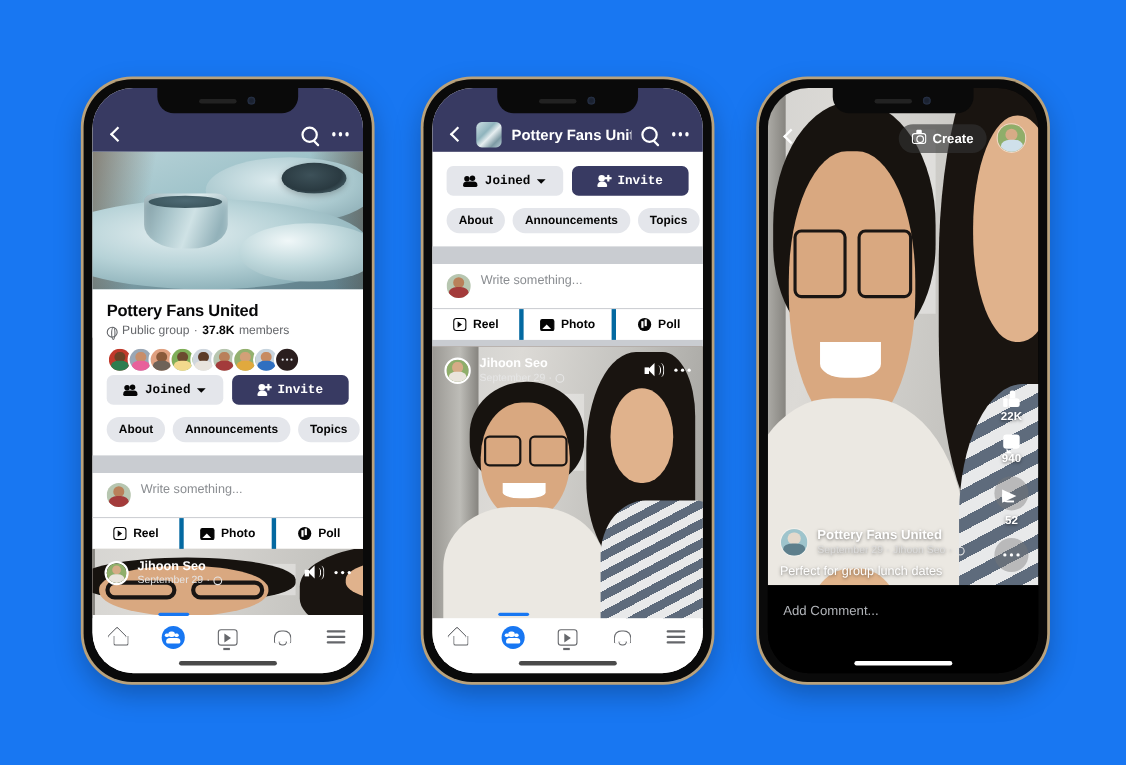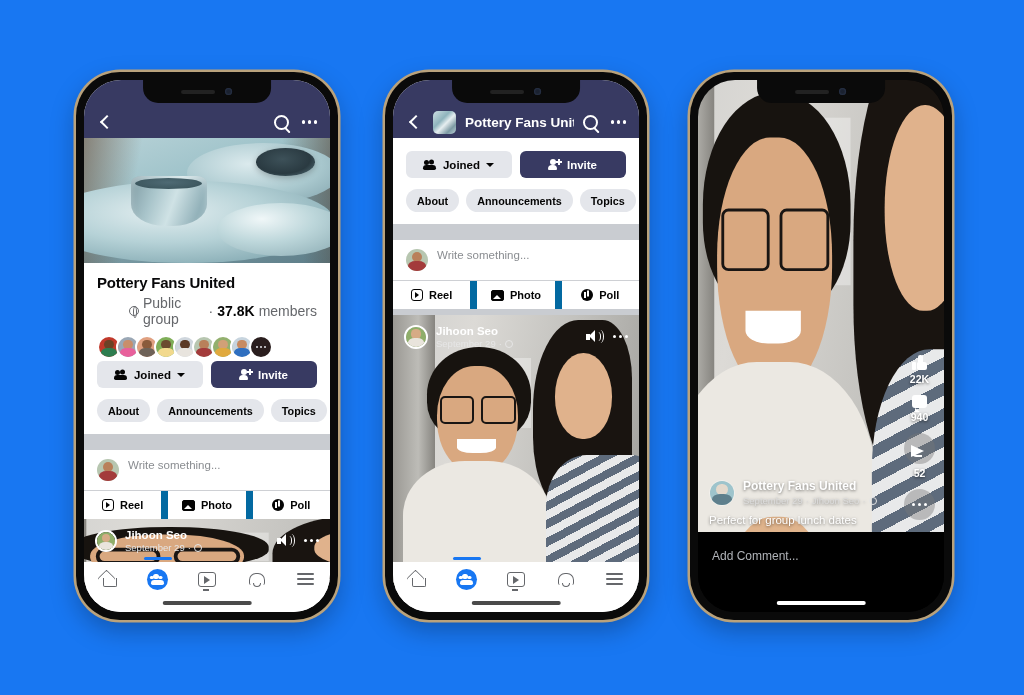--- a/index.html
+++ b/index.html
@@ -97,38 +97,38 @@
   .dish-dark { position:absolute; left:70%; top:8%; width:24%; height:22%; border-radius:50%;
     background: radial-gradient(ellipse at 45% 40%,#3d5159 0%,#2a3a41 60%,#5d7b84 100%);
     box-shadow: 0 2px 6px rgba(0,0,0,.25); }
   .wood { position:absolute; inset:0; background:
     linear-gradient(100deg, rgba(92,62,40,.55) 0%, rgba(92,62,40,0) 22%),
     linear-gradient(260deg, rgba(80,52,32,.45) 0%, rgba(80,52,32,0) 18%); }
 
   
   .ginfo { padding: 11px 13px 0 13px; background: #fff; }
   .gname { font-size: 15px; font-weight: bold; color: #080809; letter-spacing: -.2px; }
-  .gmeta { margin-top: 4px; display: flex; align-items: center; gap: 4px; font-size: 14px; color: #65676b; margin-left: 32px; }
+  .gmeta { margin-top: 4px; display: flex; align-items: flex-end; gap: 4px; font-size: 11px; color: #65676b; }
   .globe { width:10px;height:10px;border:1.3px solid #65676b;border-radius:50%;position:relative;flex:none;}
   .globe::before{content:"";position:absolute;left:3.2px;top:-1.3px;width:2px;height:10px;border:1.3px solid #65676b;border-radius:50%;}
   .gmeta b { color:#050505; font-weight:bold; }
 
   
   .av-row { display:flex; padding: 8px 13px 0 13px; }
   .av { width: 24px; height: 24px; border-radius: 50%; border: 2px solid #fff; margin-right: -5px; flex:none; overflow:hidden; position:relative;}
   .av:last-child{margin-right:0;}
   .av.more { background:#2a1e1e; display:flex;align-items:center;justify-content:center;}
   .av.more i{width:2.6px;height:2.6px;border-radius:50%;background:#e4e6eb;display:block;margin:0 .8px;}
   .face { position:absolute; inset:0; }
   .face .bg { position:absolute; inset:0; }
   .face .head { position:absolute; left:27%; top:14%; width:46%; height:46%; border-radius:50%; }
   .face .body { position:absolute; left:10%; top:56%; width:80%; height:52%; border-radius:42% 42% 0 0; }
 
   
-  .btn-row { display:flex; gap: 8px; padding: 2px 13px 0 13px; }
+  .btn-row { display:flex; gap: 8px; padding: 2px 13px 0 13px; font-family: Liberation Mono, monospace; }
   .btn { flex:1; height: 27px; border-radius: 6px; display:flex; align-items:center; justify-content:center; gap:6px;
     font-size: 11.5px; font-weight: bold; cursor:pointer; }
   .btn.grey { background:#e4e6eb; color:#050505; }
   .btn.navy { background:#383a62; color:#fff; }
   .ic-people { width:13px;height:10px;position:relative;flex:none;}
   .ic-people::before{content:"";position:absolute;left:0;top:0;width:5px;height:5px;border-radius:50%;background:currentColor;box-shadow:5px -.5px 0 0 currentColor;}
   .ic-people::after{content:"";position:absolute;left:-1px;bottom:0;width:13px;height:5px;border-radius:4px 4px 2px 2px;background:currentColor;}
   .caret { width:0;height:0;border-left:4px solid transparent;border-right:4px solid transparent;border-top:4.6px solid currentColor; flex:none;}
   .ic-person-add{width:12px;height:11px;position:relative;flex:none;}
   .ic-person-add::before{content:"";position:absolute;left:1px;top:0;width:6px;height:6px;border-radius:50%;background:#fff;}
@@ -144,21 +144,21 @@
     display:flex;align-items:center; font-size:10.8px; font-weight:bold; white-space:nowrap; cursor:pointer; flex:none;}
 
   .divider { height: 16px; background:#c9ccd1; }
 
   
   .composer { background:#fff; padding: 9px 13px; display:flex; align-items:flex-start; gap:9px; }
   .composer .ph { font-size:11.5px; color:#8a8d91; }
   .comp-actions { display:flex; background:#fff; border-top:1px solid #ced0d4; }
   .comp-act { flex:1; display:flex; align-items:center; justify-content:center; gap:6px; padding:8px 0;
     font-size:11px; font-weight:bold; color:#050505; cursor:pointer; }
-  .comp-act + .comp-act { border-left:7px solid #0369a1;text-align:right; }
+  .comp-act + .comp-act { border-left:4px solid #0369a1;text-align:right; }
   .ic-reel{width:12px;height:12px;border:1.7px solid #050505;border-radius:3px;position:relative;flex:none;}
   .ic-reel::after{content:"";position:absolute;left:3px;top:2.4px;border-left:4.5px solid #050505;border-top:3px solid transparent;border-bottom:3px solid transparent;}
   .ic-photo{width:13px;height:11px;border:1.7px solid #050505;border-radius:2px;position:relative;flex:none;background:#050505;}
   .ic-photo::after{content:"";position:absolute;left:1px;bottom:1px;border-left:4px solid transparent;border-right:4px solid transparent;border-bottom:4px solid #fff;}
   .ic-poll{width:12px;height:12px;border-radius:50%;background:#050505;position:relative;flex:none;}
   .ic-poll::after{content:"";position:absolute;left:3.2px;top:3px;width:1.6px;height:6px;background:#fff;box-shadow:3px -1.5px 0 0 #fff;}
 
   
   .post { position:relative; background:#7b6a5e; overflow:hidden; }
   .posthdr { position:absolute; top:0; left:0; right:0; z-index:6; display:flex; align-items:center; gap:8px; padding:9px 11px; }
@@ -705,20 +705,34 @@
               <path d="M6.5 8.6 4.3 6.3a3.2 3.2 0 0 1 4.4 0L6.5 8.6z" fill="#fff"></path>
               <path d="M2.6 4.6a5.6 5.6 0 0 1 7.8 0" stroke="#fff" stroke-width="1.5" fill="none" stroke-linecap="round"></path>
               <path d="M0.9 2.6a8.2 8.2 0 0 1 11.2 0" stroke="#fff" stroke-width="1.5" fill="none" stroke-linecap="round"></path>
             </svg>
           <span class="batt">
               <span></span>
             </span>
         </span>
       </div>
 
+      <div class="reel-top">
+        <span class="chev-back" style="width:20px;height:20px;"></span>
+        <span class="create-btn">
+          <span class="ic-cam"></span>
+          <span>Create</span>
+        </span>
+        <span class="top-av">
+            <span class="face">
+              <span class="bg" style="background:#8fae6a"></span>
+              <span class="head" style="background:#d6ab86"></span>
+              <span class="body" style="background:#cfe0ea"></span>
+            </span>
+          </span>
+      </div>
 
       <div class="rail">
         <div class="grp">
           <span class="ic-thumb">
               <span class="thumbstem"></span>
             </span>
           <span class="cnt">22K</span>
         </div>
         <div class="grp">
           <span class="ic-cmt"></span>

